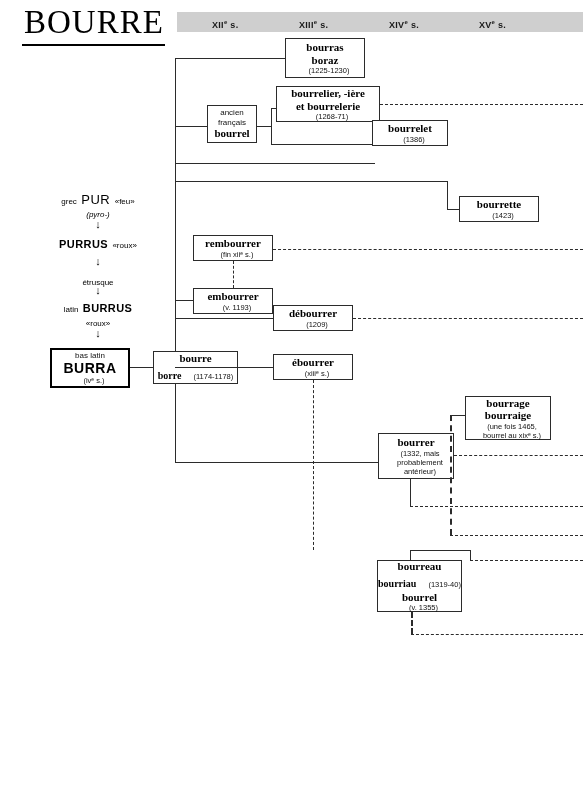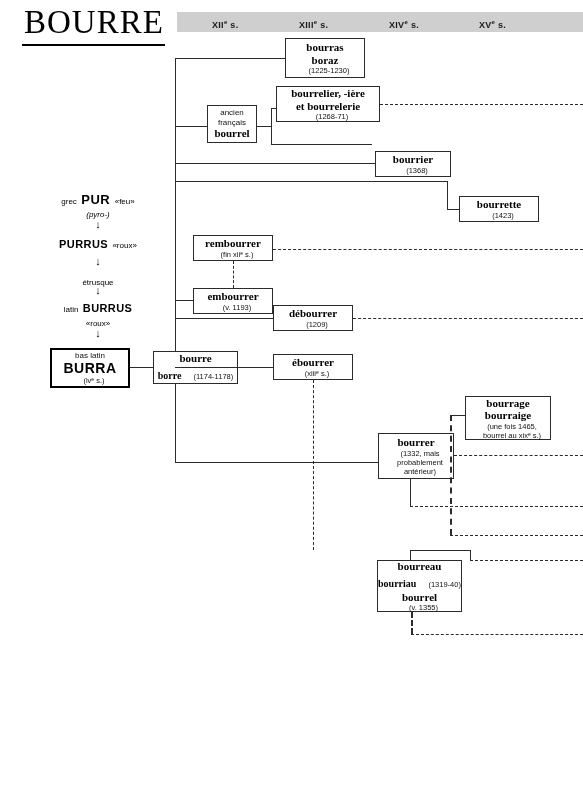--- a/index.html
+++ b/index.html
@@ -55,21 +55,21 @@
     font-family:"Liberation Sans", sans-serif;
     font-size:8px;line-height:9.5px;color:#111;
   }
   .node.thick{border:2px solid #000;}
 
   
   .etym{
     position:absolute;text-align:center;white-space:nowrap;
   }
   .etym .sm{font-size:8px;font-family:"Liberation Sans",sans-serif;}
-  .etym .big{font-size:13px;font-weight:bold;letter-spacing:.5px;
+  .etym .big{font-size:13px;font-weight:normal;letter-spacing:.5px;
              font-family:"Liberation Sans",sans-serif;}
   .etym .mid{font-size:11px;font-weight:bold;letter-spacing:.4px;
              font-family:"Liberation Sans",sans-serif;}
   .etym .gloss{font-size:8px;font-family:"Liberation Sans",sans-serif;}
   .etym .ital{font-size:8px;font-style:italic;font-family:"Liberation Sans",sans-serif;}
   .arrow{
     position:absolute;text-align:center;font-size:11px;line-height:11px;color:#000;
     font-family:"Liberation Sans",sans-serif;
   }
 
@@ -192,25 +192,25 @@
   <div class="ln hl" style="left:271px;top:144px;width:101px;"></div>
 
   <div class="node" style="left:276px;top:86px;width:104px;height:36px;">
     <div class="lex">bourrelier, -ière</div>
     <div class="lex">et bourrelerie</div>
     <div class="meta">(1268-71)</div>
   </div>
 
   <div class="dh" style="left:380px;top:104px;width:203px;"></div>
 
-
-  <div class="node" style="left:375px;top:151px;width:76px;height:26px;">
-    <div class="lex">bourrier</div>
-    <div class="meta">(1368)</div>
-  </div>
+  <div class="node" style="left:372px;top:120px;width:76px;height:26px;">
+    <div class="lex">bourrelet</div>
+    <div class="meta">(1386)</div>
+  </div>
+
 
   <div class="node" style="left:459px;top:196px;width:80px;height:26px;">
     <div class="lex">bourrette</div>
     <div class="meta">(1423)</div>
   </div>
 
   <div class="node" style="left:193px;top:235px;width:80px;height:26px;">
     <div class="lex">rembourrer</div>
     <div class="meta">(fin xiiᵉ s.)</div>
   </div>

